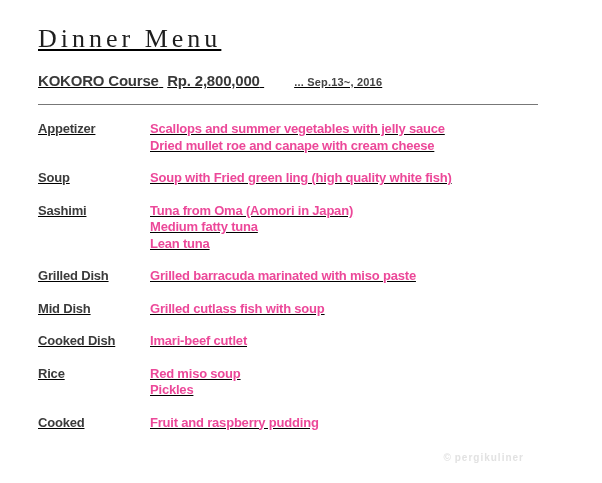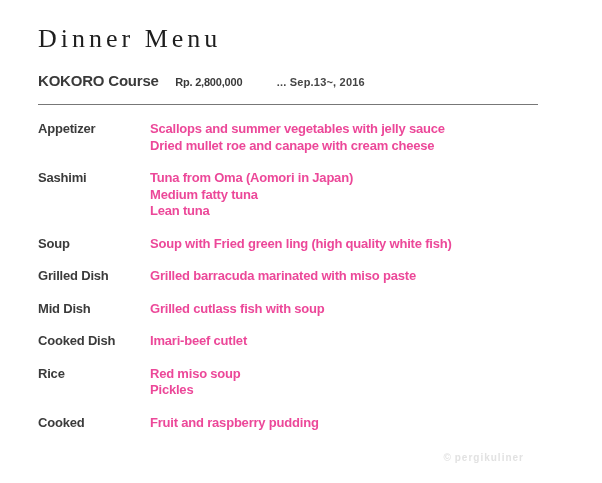--- a/index.html
+++ b/index.html
@@ -5,20 +5,21 @@
   * { margin: 0; padding: 0; box-sizing: border-box; }
   html, body { background: #ffffff; }
   .page {
     position: relative;
     width: 538px;
     height: 483px;
     background: #ffffff;
     overflow: hidden;
     padding: 24px 0 0 38px;
     font-family: "Liberation Sans", "DejaVu Sans", sans-serif;
+    text-decoration: underline;
   }
   .page-title {
     font-family: "Liberation Serif", "DejaVu Serif", serif;
     font-weight: 400;
     font-size: 26px;
     line-height: 30px;
     letter-spacing: 4px;
     color: #1e1e1e;
   }
   .course-line {
@@ -26,24 +27,24 @@
     line-height: 19px;
     white-space: nowrap;
     color: #3a3a3a;
   }
   .course-name {
     font-size: 15px;
     font-weight: 700;
     letter-spacing: -0.2px;
   }
   .course-price {
-    font-size: 11px;
+    font-size: 15px;
     font-weight: 700;
     letter-spacing: -0.2px;
-    margin-left: 12px;
+    margin-left: 4px;
     text-align: right;
   }
   .course-date {
     font-size: 11px;
     font-weight: 700;
     letter-spacing: 0.2px;
     margin-left: 30px;
     color: #454545;
   }
   .header-divider {
@@ -109,31 +110,31 @@
 
   <div class="menu">
       <div class="menu-section">
         <div class="menu-section-label">Appetizer</div>
         <div class="menu-section-items">
           <div class="menu-item">Scallops and summer vegetables with jelly sauce</div>
           <div class="menu-item">Dried mullet roe and canape with cream cheese</div>
         </div>
       </div>
       <div class="menu-section">
+        <div class="menu-section-label">Soup</div>
+        <div class="menu-section-items">
+          <div class="menu-item">Soup with Fried green ling (high quality white fish)</div>
+        </div>
+      </div>
+      <div class="menu-section">
         <div class="menu-section-label">Sashimi</div>
         <div class="menu-section-items">
           <div class="menu-item">Tuna from Oma (Aomori in Japan)</div>
           <div class="menu-item">Medium fatty tuna</div>
           <div class="menu-item">Lean tuna</div>
-        </div>
-      </div>
-      <div class="menu-section">
-        <div class="menu-section-label">Soup</div>
-        <div class="menu-section-items">
-          <div class="menu-item">Soup with Fried green ling (high quality white fish)</div>
         </div>
       </div>
       <div class="menu-section">
         <div class="menu-section-label">Grilled Dish</div>
         <div class="menu-section-items">
           <div class="menu-item">Grilled barracuda marinated with miso paste</div>
         </div>
       </div>
       <div class="menu-section">
         <div class="menu-section-label">Mid Dish</div>

